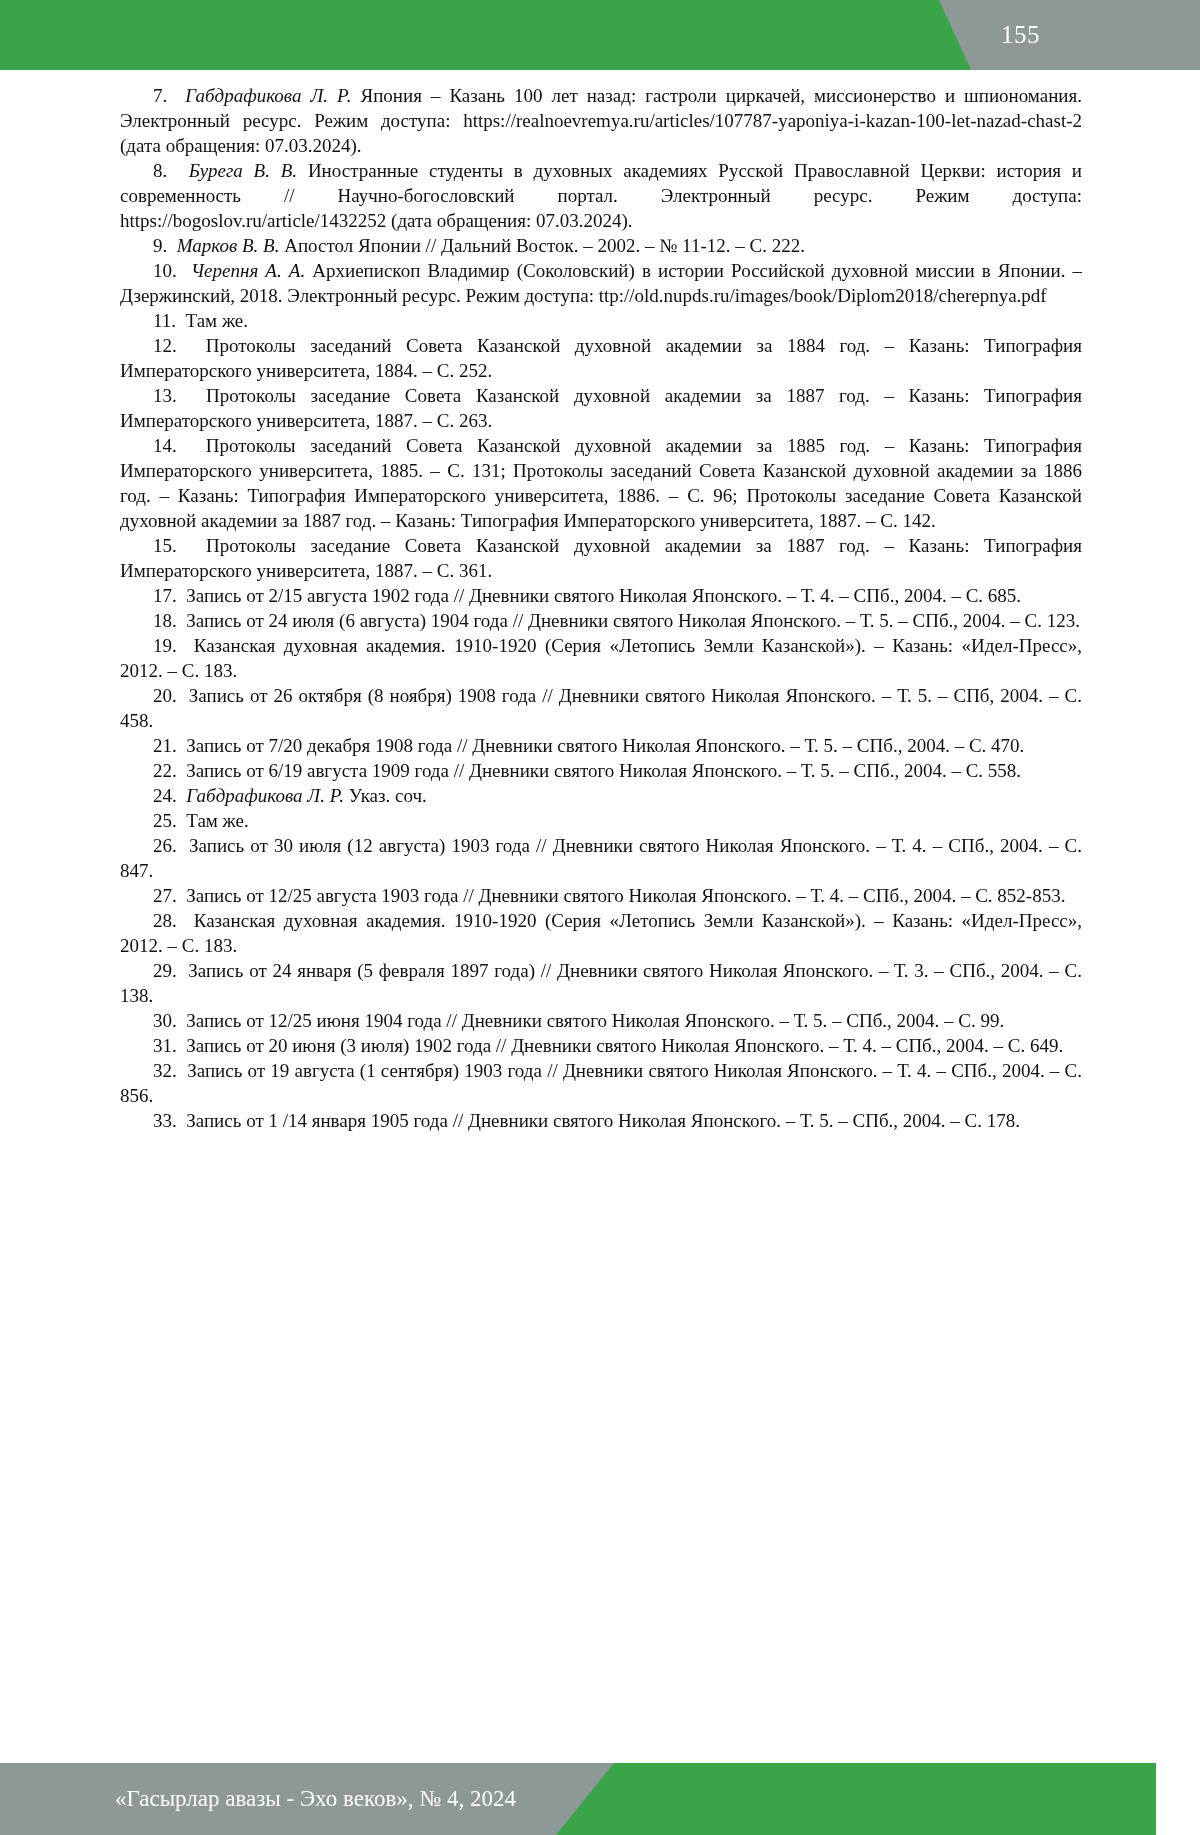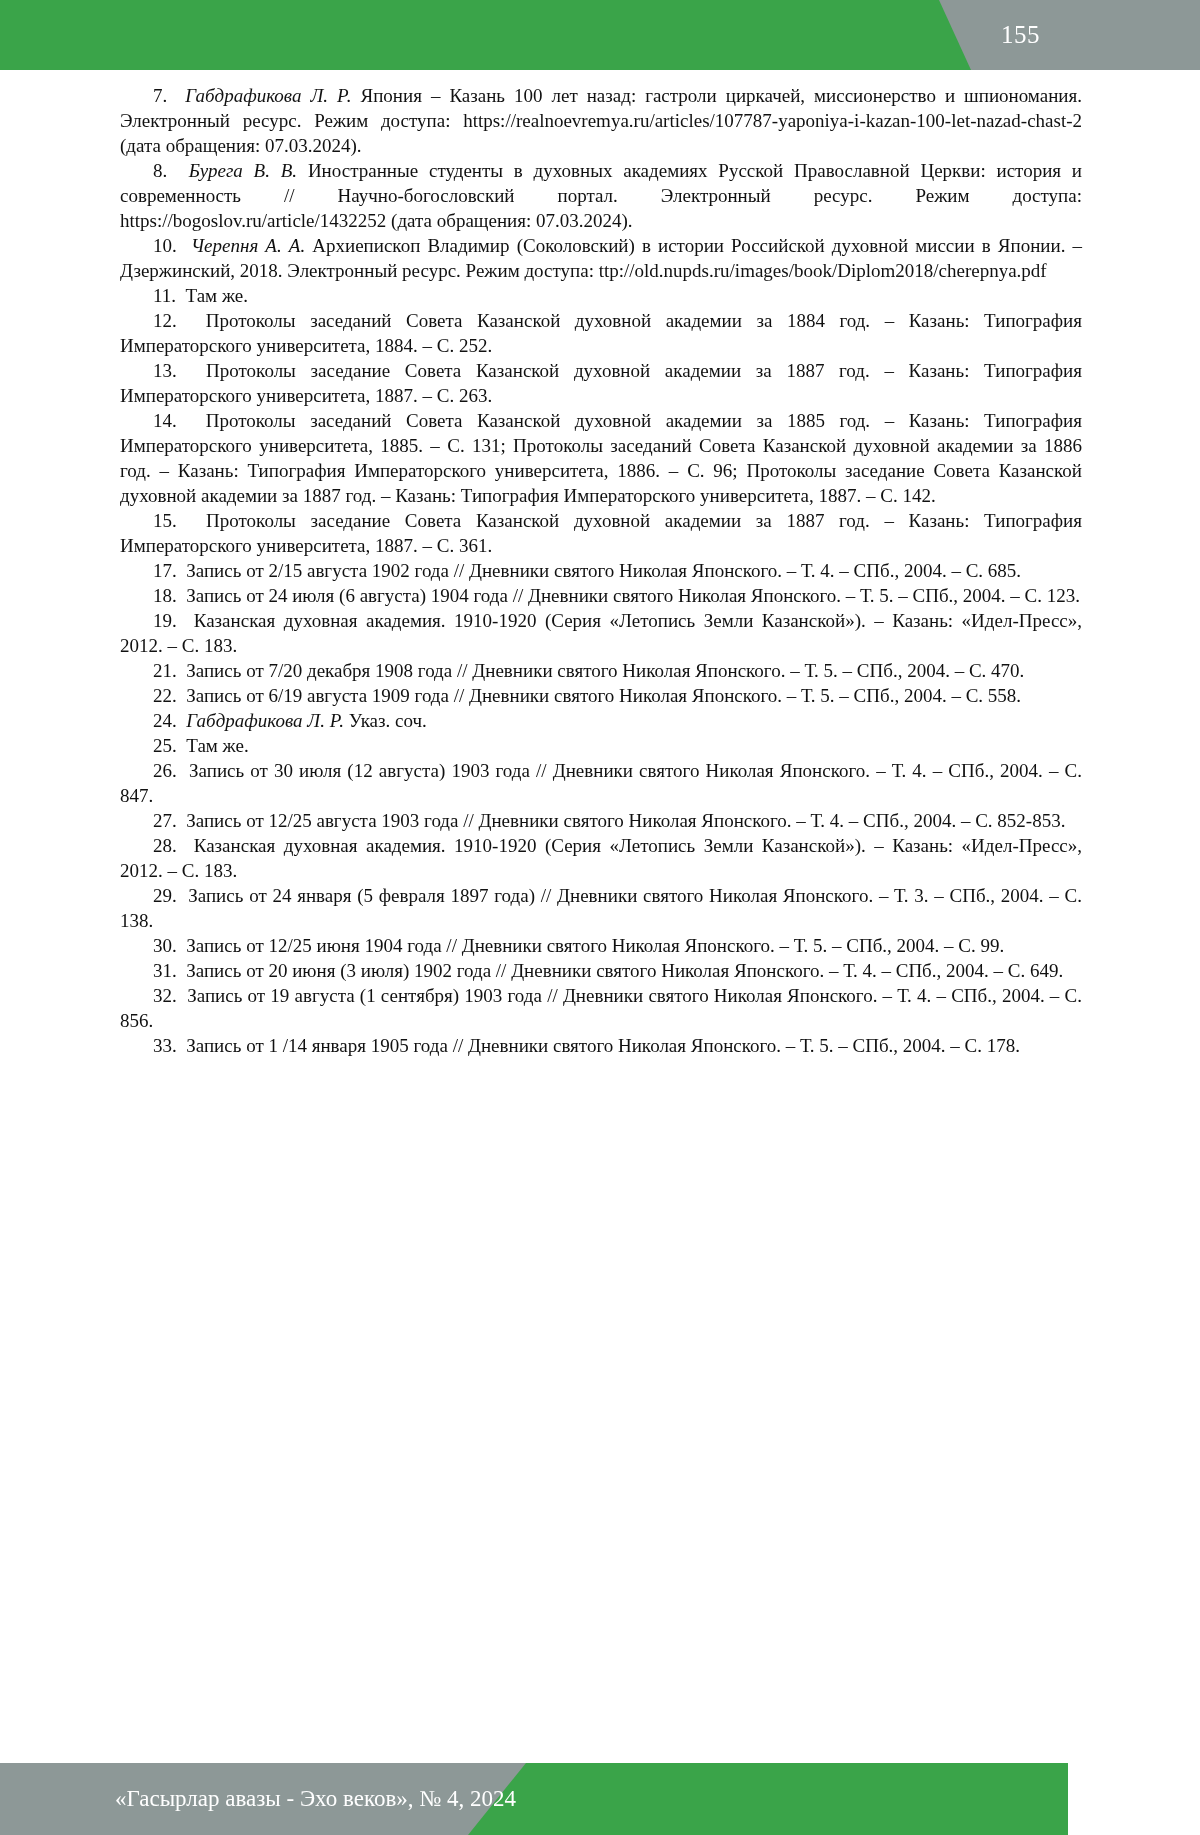--- a/index.html
+++ b/index.html
@@ -54,21 +54,21 @@
     color: #111111;
     text-align: justify;
     text-indent: 33px;
   }
   .content p i { font-style: italic; }
 
   
   .footer-band {
     position: absolute;
     bottom: 0; left: 0;
-    width: 1068px;
+    width: 1156px;
     height: 72px;
     background: #8d9897;
   }
   .footer-green {
     position: absolute;
     bottom: 0; right: 0;
     width: 600px;
     height: 72px;
     background: #3aa449;
     -webkit-clip-path: polygon(58px 0, 100% 0, 100% 100%, 0 100%);
@@ -88,29 +88,31 @@
 
 <div class="top-band">
   <div class="top-corner">
     <span class="page-number">155</span>
   </div>
 </div>
 
 <div class="content">
     <p><span>7.&nbsp;</span> <i>Габдрафикова Л. Р.</i> <span>Япония – Казань 100 лет назад: гастроли циркачей, миссионерство и шпиономания. Электронный ресурс. Режим доступа: https://realnoevremya.ru/articles/107787-yaponiya-i-kazan-100-let-nazad-chast-2 (дата обращения: 07.03.2024).</span></p>
     <p><span>8.&nbsp;</span> <i>Бурега В. В.</i> <span>Иностранные студенты в духовных академиях Русской Православной Церкви: история и современность // Научно-богословский портал. Электронный ресурс. Режим доступа: https://bogoslov.ru/article/1432252 (дата обращения: 07.03.2024).</span></p>
+    <p><span>9.&nbsp;</span> <i>Марков В. В.</i> <span>Апостол Японии // Дальний Восток. – 2002. – № 11-12. – С. 222.</span></p>
     <p><span>10.&nbsp;</span> <i>Черепня А. А.</i> <span>Архиепископ Владимир (Соколовский) в истории Российской духовной миссии в Японии. – Дзержинский, 2018. Электронный ресурс. Режим доступа: ttp://old.nupds.ru/images/book/Diplom2018/cherepnya.pdf</span></p>
     <p><span>11.&nbsp;</span> <span>Там же.</span></p>
     <p><span>12.&nbsp;</span> <span>Протоколы заседаний Совета Казанской духовной академии за 1884 год. – Казань: Типография Императорского университета, 1884. – С. 252.</span></p>
     <p><span>13.&nbsp;</span> <span>Протоколы заседание Совета Казанской духовной академии за 1887 год. – Казань: Типография Императорского университета, 1887. – С. 263.</span></p>
     <p><span>14.&nbsp;</span> <span>Протоколы заседаний Совета Казанской духовной академии за 1885 год. – Казань: Типография Императорского университета, 1885. – С. 131; Протоколы заседаний Совета Казанской духовной академии за 1886 год. – Казань: Типография Императорского университета, 1886. – С. 96; Протоколы заседание Совета Казанской духовной академии за 1887 год. – Казань: Типография Императорского университета, 1887. – С. 142.</span></p>
     <p><span>15.&nbsp;</span> <span>Протоколы заседание Совета Казанской духовной академии за 1887 год. – Казань: Типография Императорского университета, 1887. – С. 361.</span></p>
     <p><span>17.&nbsp;</span> <span>Запись от 2/15 августа 1902 года // Дневники святого Николая Японского. – Т. 4. – СПб., 2004. – С. 685.</span></p>
     <p><span>18.&nbsp;</span> <span>Запись от 24 июля (6 августа) 1904 года // Дневники святого Николая Японского. – Т. 5. – СПб., 2004. – С. 123.</span></p>
     <p><span>19.&nbsp;</span> <span>Казанская духовная академия. 1910-1920 (Серия «Летопись Земли Казанской»). – Казань: «Идел-Пресс», 2012. – С. 183.</span></p>
+    <p><span>20.&nbsp;</span> <span>Запись от 26 октября (8 ноября) 1908 года // Дневники святого Николая Японского. – Т. 5. – СПб, 2004. – С. 458.</span></p>
     <p><span>21.&nbsp;</span> <span>Запись от 7/20 декабря 1908 года // Дневники святого Николая Японского. – Т. 5. – СПб., 2004. – С. 470.</span></p>
     <p><span>22.&nbsp;</span> <span>Запись от 6/19 августа 1909 года // Дневники святого Николая Японского. – Т. 5. – СПб., 2004. – С. 558.</span></p>
     <p><span>24.&nbsp;</span> <i>Габдрафикова Л. Р.</i> <span>Указ. соч.</span></p>
     <p><span>25.&nbsp;</span> <span>Там же.</span></p>
     <p><span>26.&nbsp;</span> <span>Запись от 30 июля (12 августа) 1903 года // Дневники святого Николая Японского. – Т. 4. – СПб., 2004. – С. 847.</span></p>
     <p><span>27.&nbsp;</span> <span>Запись от 12/25 августа 1903 года // Дневники святого Николая Японского. – Т. 4. – СПб., 2004. – С. 852-853.</span></p>
     <p><span>28.&nbsp;</span> <span>Казанская духовная академия. 1910-1920 (Серия «Летопись Земли Казанской»). – Казань: «Идел-Пресс», 2012. – С. 183.</span></p>
     <p><span>29.&nbsp;</span> <span>Запись от 24 января (5 февраля 1897 года) // Дневники святого Николая Японского. – Т. 3. – СПб., 2004. – С. 138.</span></p>
     <p><span>30.&nbsp;</span> <span>Запись от 12/25 июня 1904 года // Дневники святого Николая Японского. – Т. 5. – СПб., 2004. – С. 99.</span></p>
     <p><span>31.&nbsp;</span> <span>Запись от 20 июня (3 июля) 1902 года // Дневники святого Николая Японского. – Т. 4. – СПб., 2004. – С. 649.</span></p>

